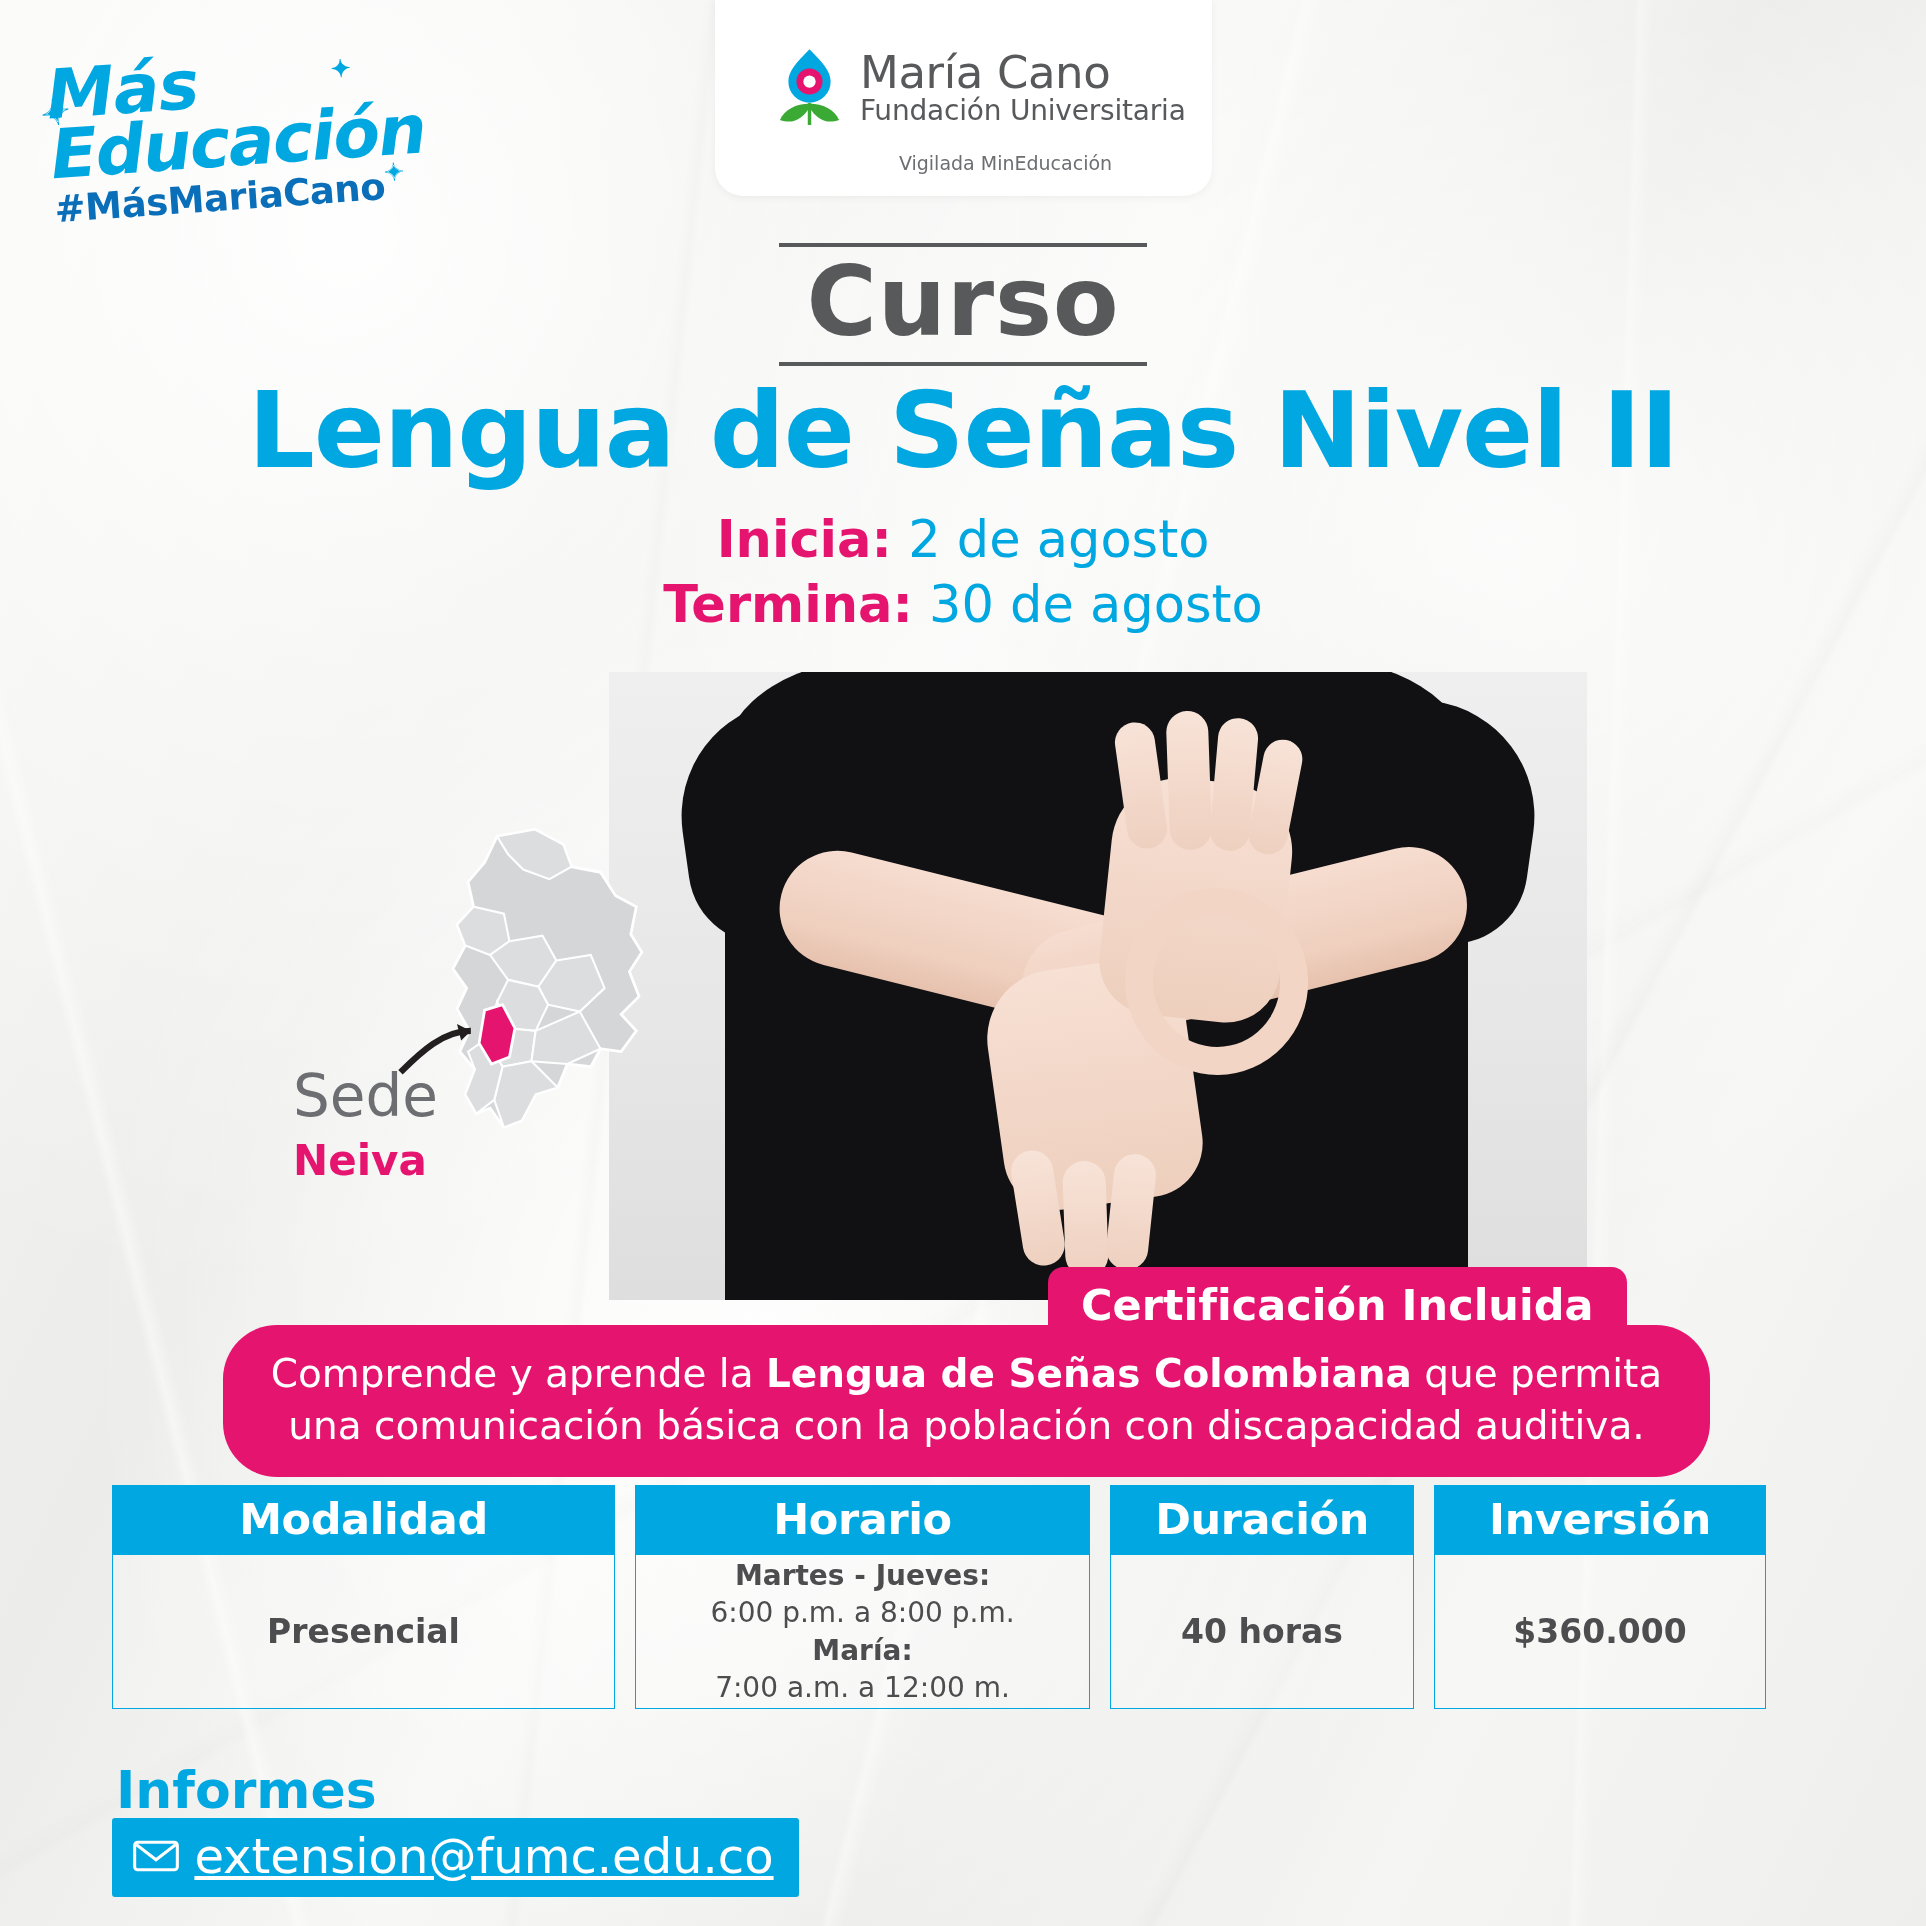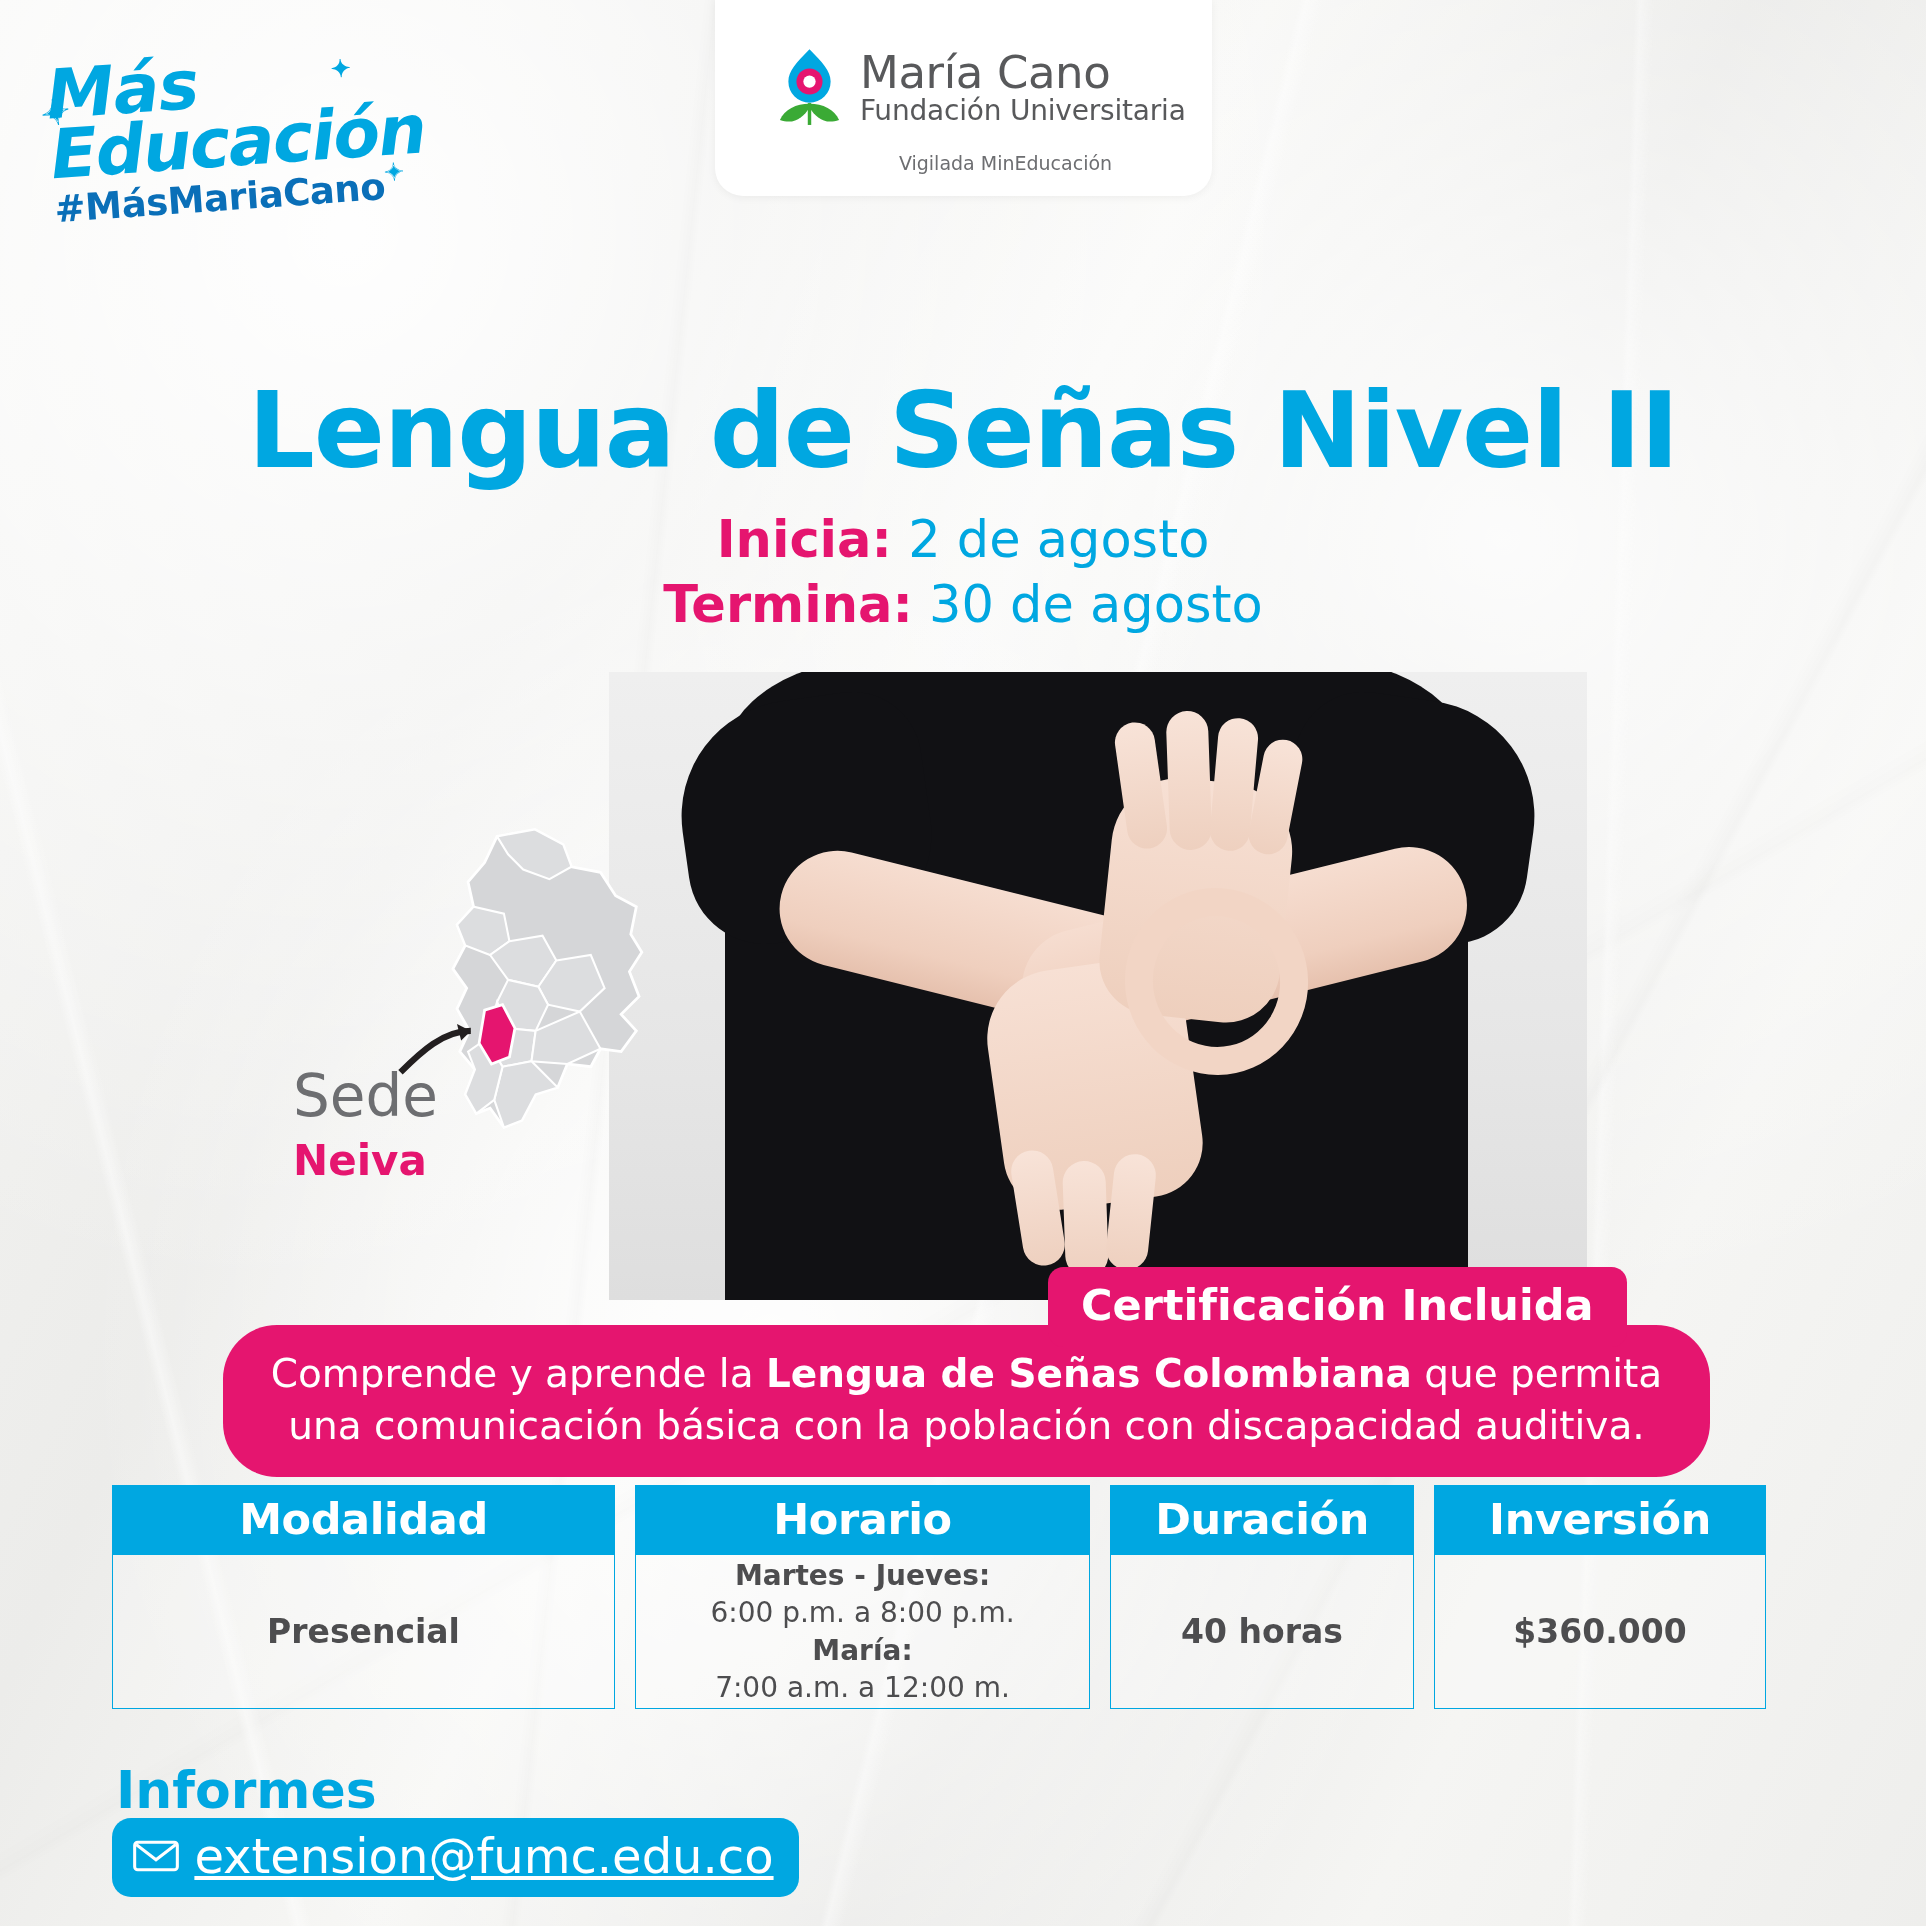--- a/index.html
+++ b/index.html
@@ -372,21 +372,21 @@
     font-weight: bold;
     font-size: 52px;
     color: #00a7e1;
   }
   .mail-pill {
     position: absolute;
     left: 112px;
     top: 1818px;
     background: #00a7e1;
     color: #ffffff;
-    border-radius: 19px;
+    border-radius: 3px;
     display: flex;
     align-items: center;
     gap: 15.4px;
     padding: 10px 25px 13px 21px;
     font-family: "DejaVu Sans", sans-serif;
     font-size: 48px;
   }
   .mail-icon { width: 46px; height: 32px; }
 </style>
 </head>
@@ -415,20 +415,23 @@
         <path d="M95 148 L95 205" stroke="#3aaa35" stroke-width="9" fill="none"></path>
       </svg>
       <div class="logo-text-block">
         <div class="logo-title">María Cano</div>
         <div class="logo-sub">Fundación Universitaria</div>
       </div>
     </div>
     <div class="logo-vigilada">Vigilada MinEducación</div>
   </div>
 
+  <div class="curso-wrap">
+    <div class="curso">Curso</div>
+  </div>
 
   <div class="course-title">Lengua de Señas Nivel II</div>
 
   <div class="dates">
     <div>
       <span class="lbl-pink">Inicia:</span>
       <span class="val-blue">2 de agosto</span>
     </div>
     <div>
       <span class="lbl-pink">Termina:</span>

